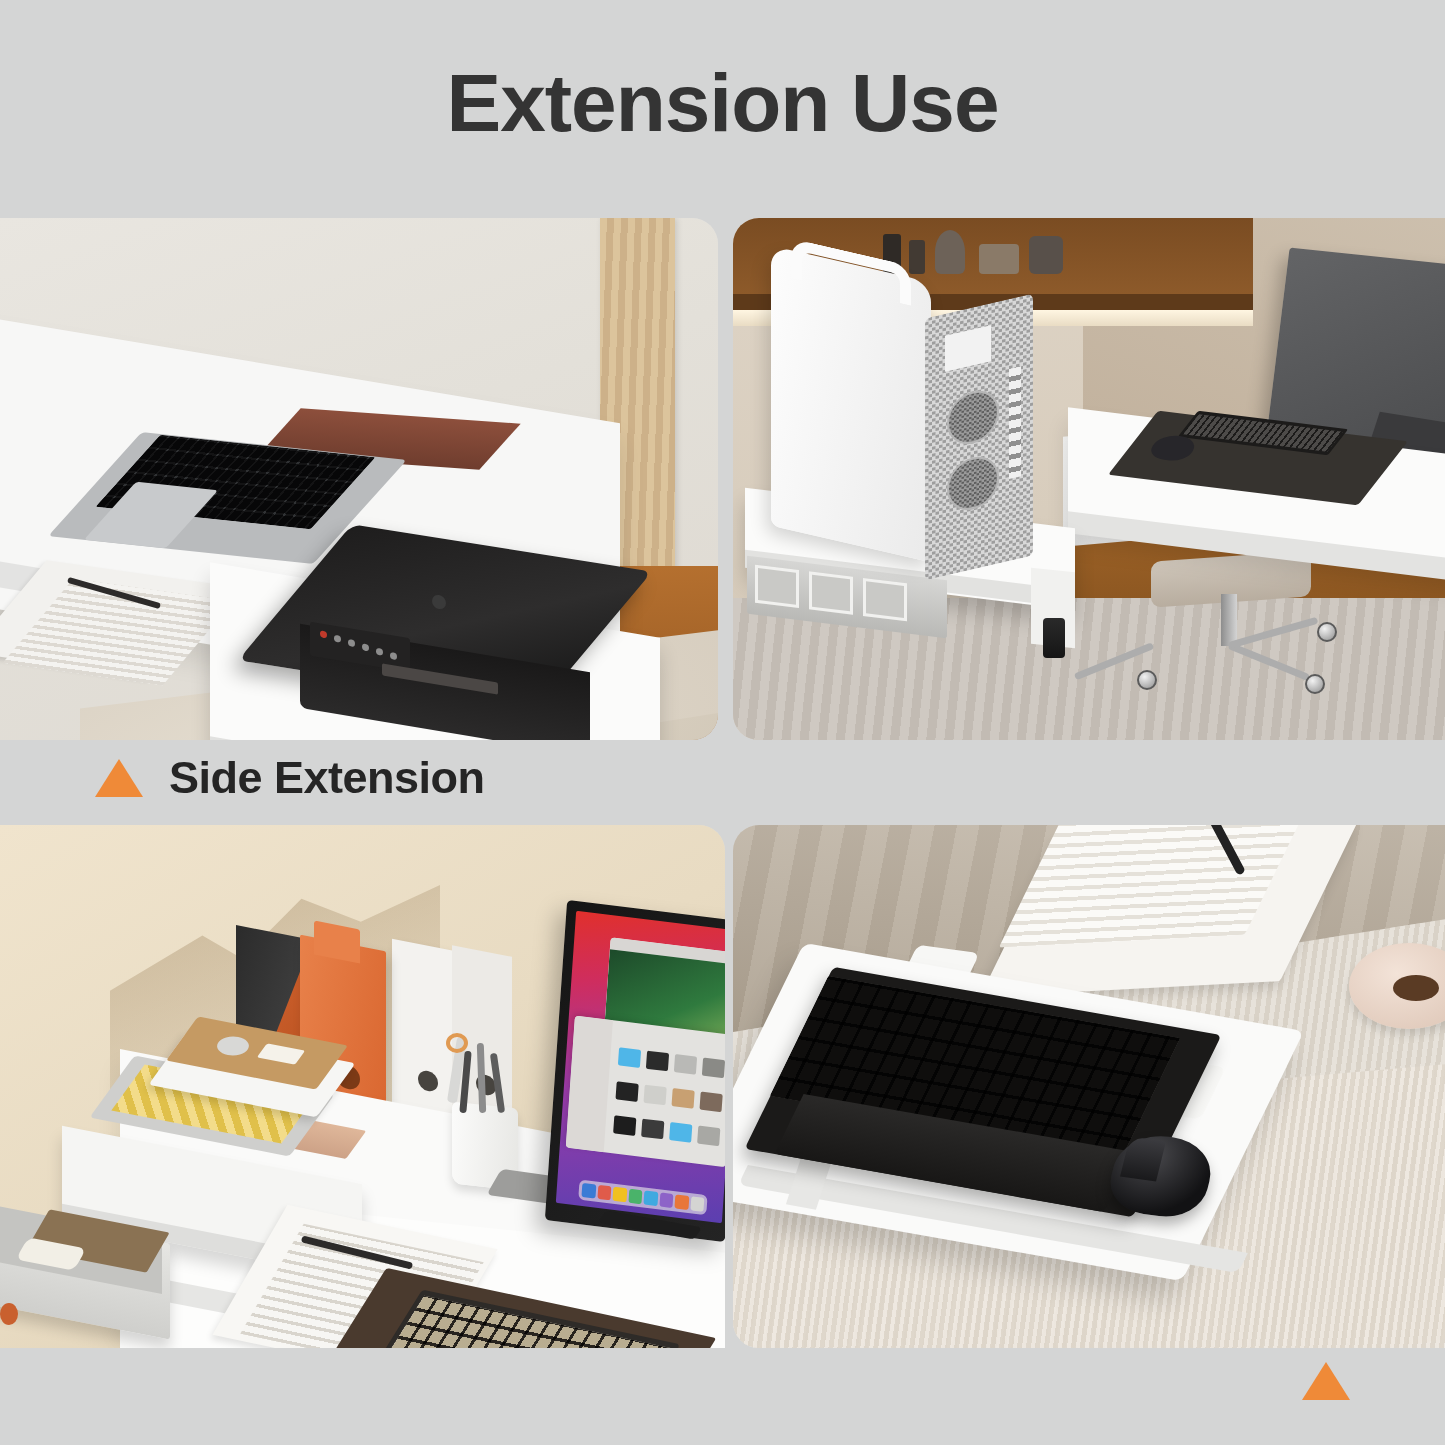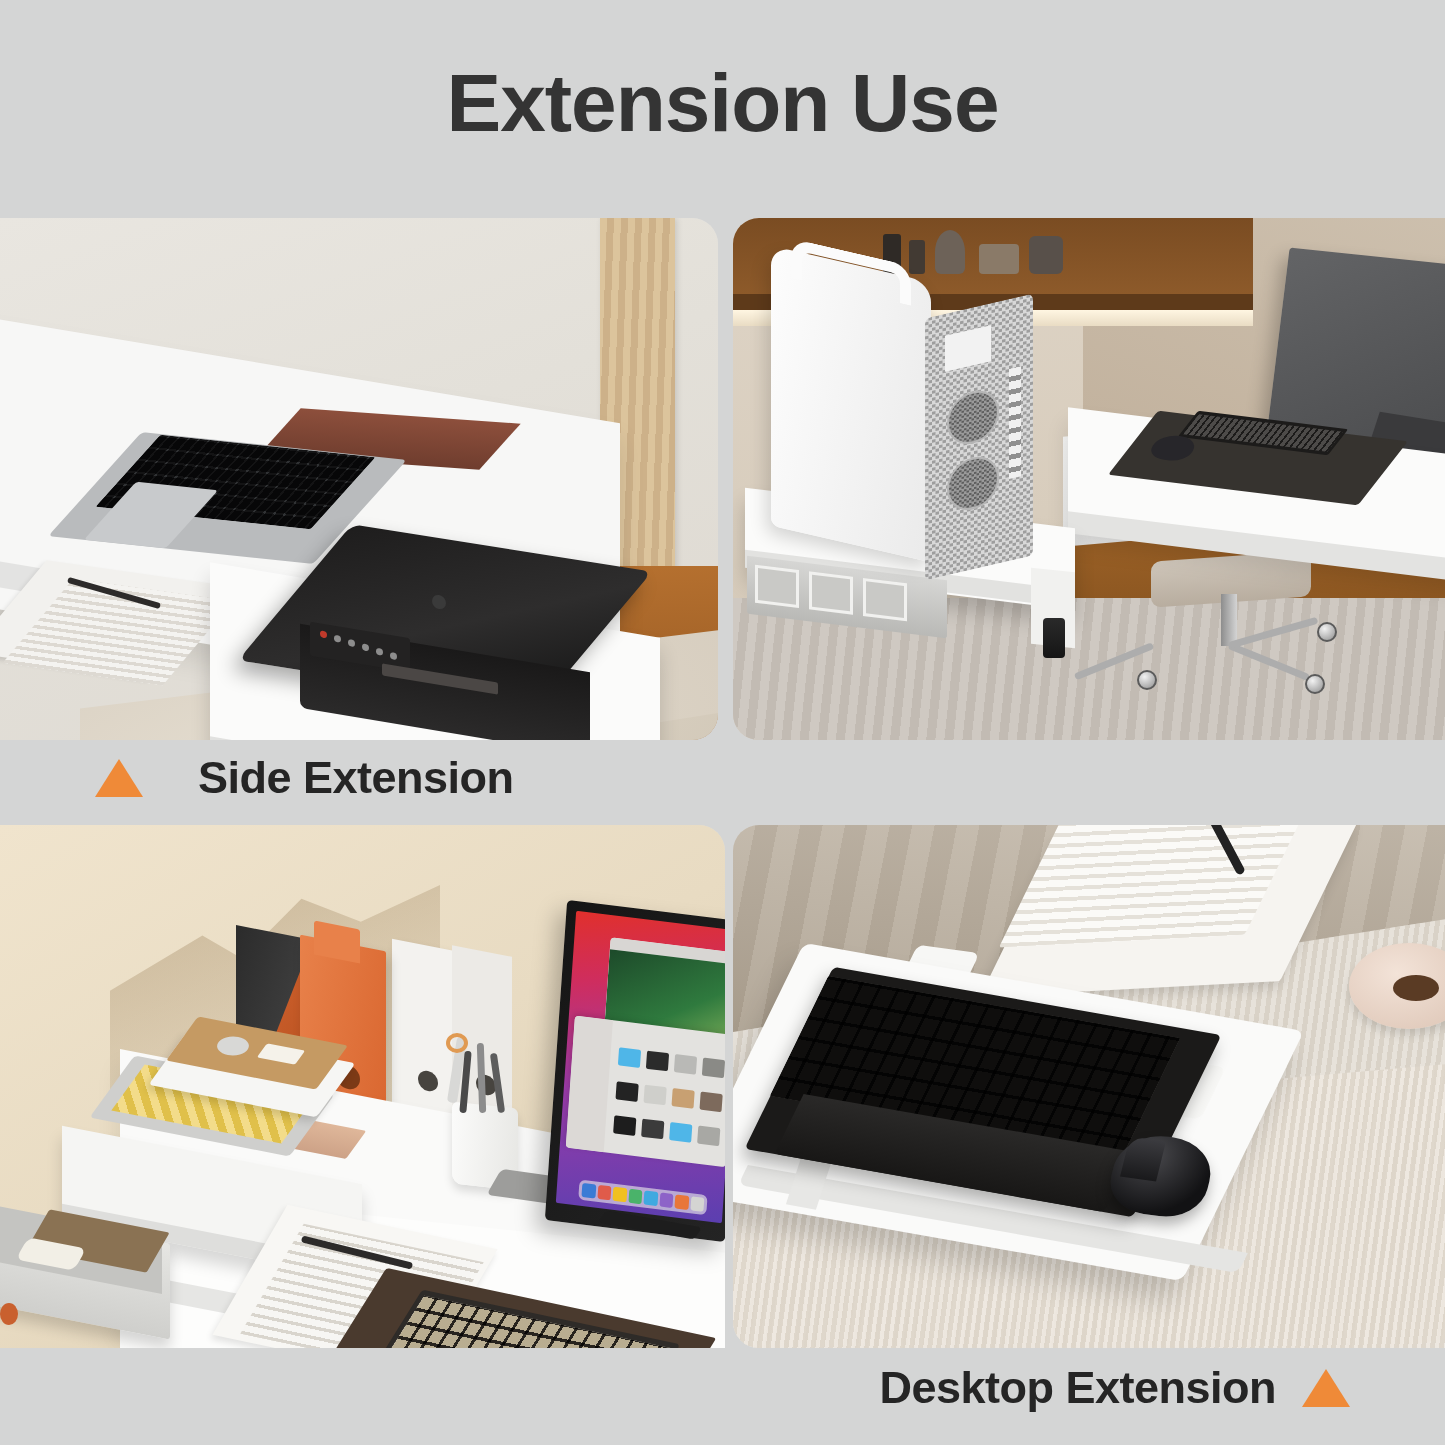--- a/index.html
+++ b/index.html
@@ -27,21 +27,20 @@
   #panel-bl { left:0px;   top:825px;  width:725px;  height:523px; border-radius:0 26px 0 0; }
   #panel-br { left:733px; top:825px;  width:712px;  height:523px; border-radius:26px 0 0 26px; }
 
   
   .caption { position:absolute; display:flex; align-items:center; gap:26px; }
   #caption-side    { left:95px;  top:752px; }
   #caption-desktop { right:95px; top:1362px; flex-direction:row; }
   .caption-text {
     font-size:45px; font-weight:bold; color:#252525; letter-spacing:-0.5px;
     white-space:nowrap;
-    margin-left:29px;
   }
   .tri {
     width:0; height:0;
     border-left:24px solid transparent;
     border-right:24px solid transparent;
     border-bottom:38px solid #ef8a38;
   }
 
   
   .sc { position:absolute; inset:0; }
@@ -594,15 +593,14 @@
     <div class="ly br-kb"></div>
     <div class="ly br-kbkeys"></div>
     <div class="ly br-kbrest"></div>
 
     <div class="ly br-mouse"></div>
     <div class="ly br-mouseL"></div>
   </div>
 </div>
 
 <div class="caption" id="caption-desktop">
-  <span class="caption-text">Desktop Extension</span>
   <span class="tri"></span>
 </div>
 
 </body></html>

